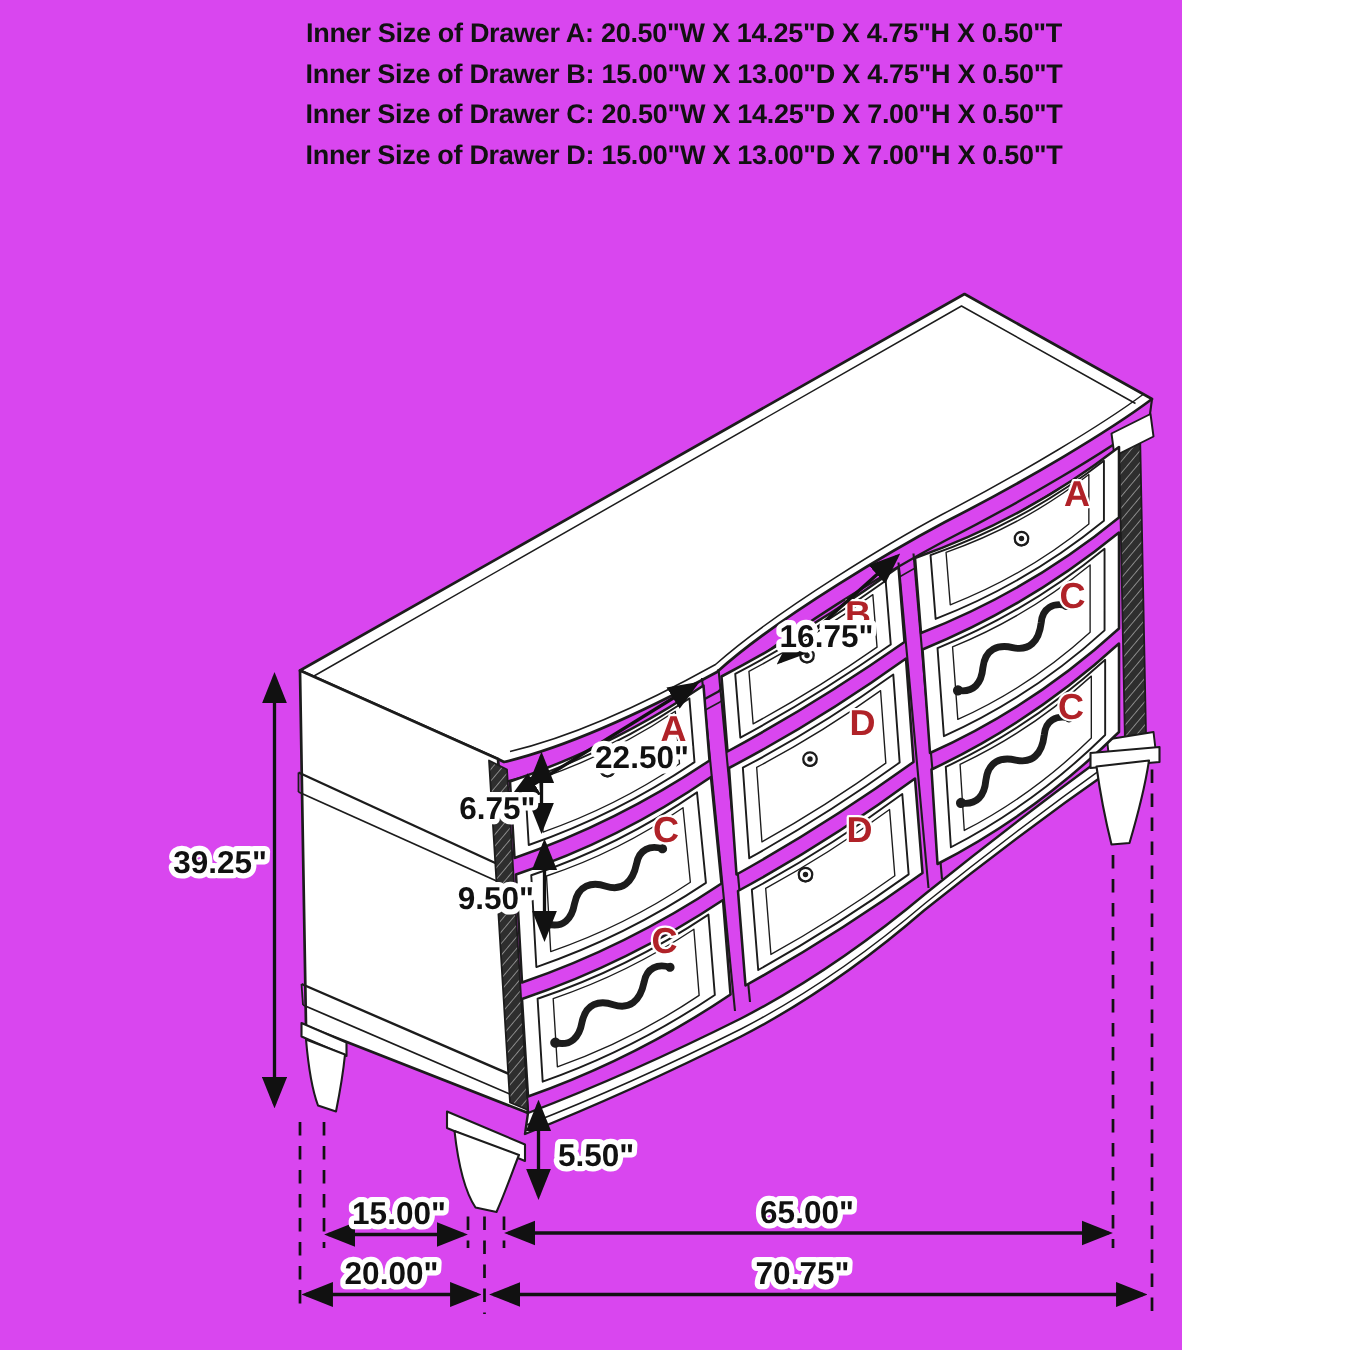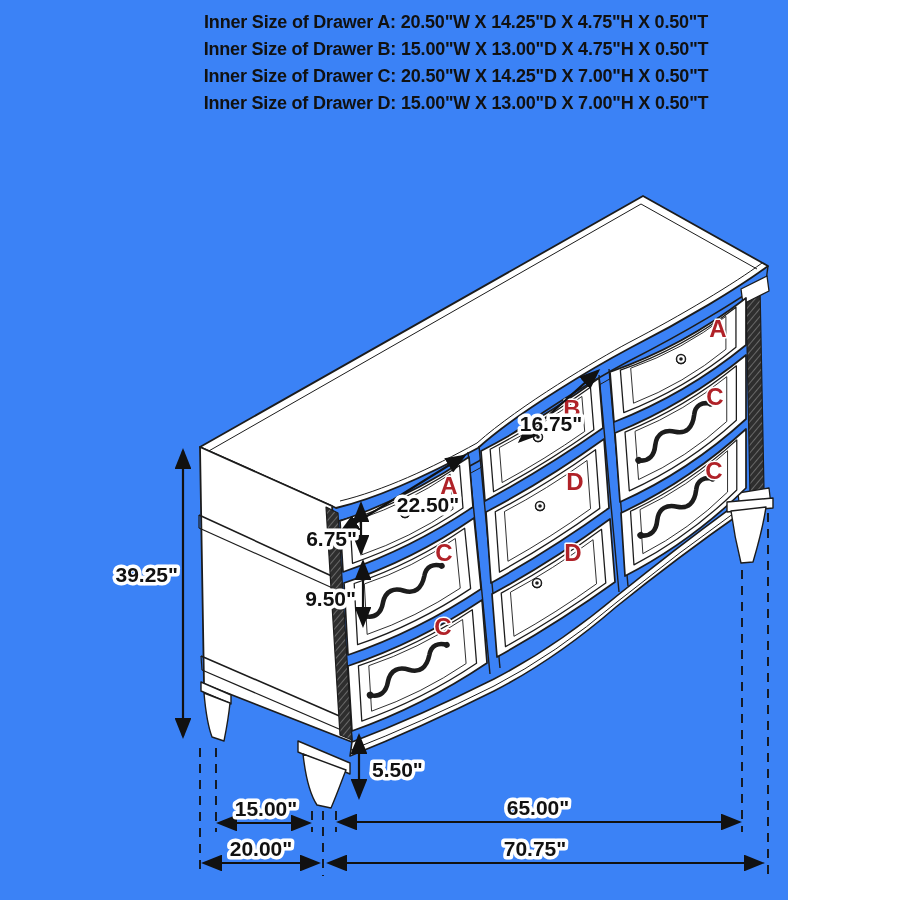--- a/index.html
+++ b/index.html
@@ -1,16 +1,16 @@
 <!DOCTYPE html>
 <html><head>
 <meta charset="utf-8">
 <style>
   html,body{margin:0;padding:0;background:#fff;}
-  .page{width:788px;height:900px;background:#3b82f6;position:relative;overflow:hidden;}
+  .page{width:788px;height:900px;background:#d946ef;position:relative;overflow:hidden;}
   svg{display:block;}
   .hdr{font:bold 18px "Liberation Sans",sans-serif;letter-spacing:-0.2px;fill:#111;text-anchor:middle;}
   .dim{font:bold 21px "Liberation Sans",sans-serif;fill:#111;paint-order:stroke;stroke:#fff;stroke-width:7px;stroke-linejoin:round;}
   .dim.end{text-anchor:end;}
   .dim.mid{text-anchor:middle;}
   .letter{font:bold 24px "Liberation Sans",sans-serif;fill:#b02228;text-anchor:middle;paint-order:stroke;stroke:#fff;stroke-width:3px;}
   .ln{stroke:#1c1c1c;fill:none;}
   .w{fill:#fff;stroke:#1c1c1c;}
   .dimline{stroke:#111;stroke-width:2.2;fill:none;}
   .ext{stroke:#111;stroke-width:1.8;stroke-dasharray:9 7;fill:none;}

